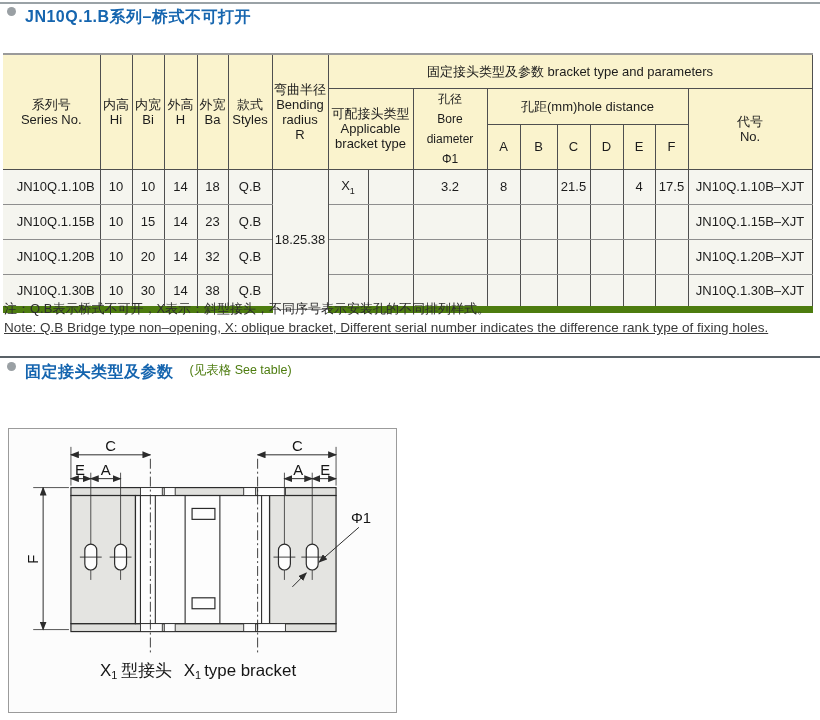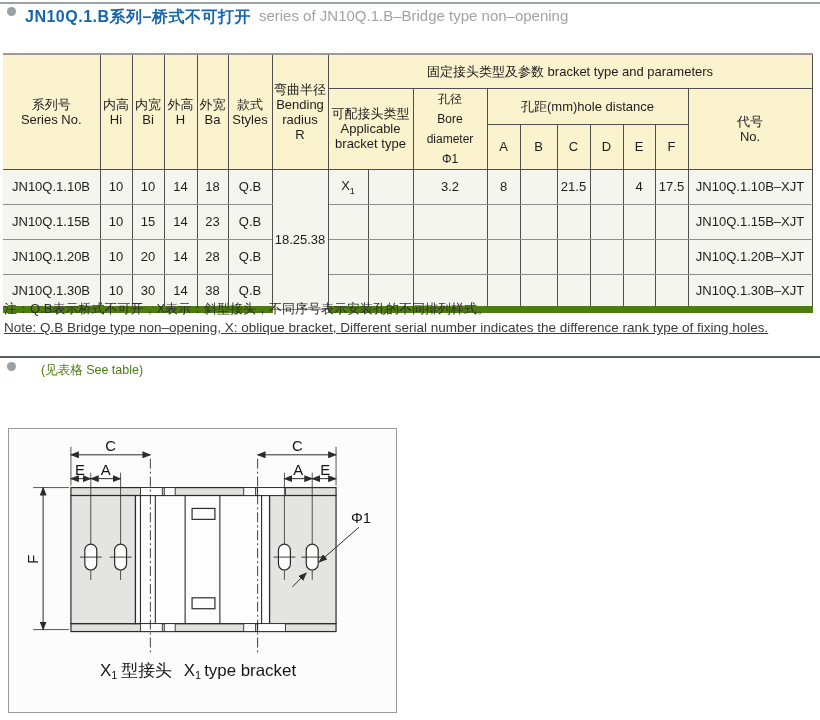--- a/index.html
+++ b/index.html
@@ -35,42 +35,41 @@
     white-space:pre-line;color:#1c1c1c;
   }
   #spec td{background:#f5f5ef;font-size:13px;color:#1c1c1c;}
   #spec tbody td{border-top-color:#8e8e8e;border-bottom-color:#8e8e8e;}
   #spec thead tr:first-child th{border-top:2px solid #9a9a9a;}
   #spec tbody tr:last-child td{border-bottom:7px solid #4d7c0f;}
   #spec .bl0{border-left:none;}
   #spec .fs12{font-size:12px;line-height:20px;}
   #spec .hrow1{height:34px;} #spec .hrow2{height:31px;} #spec .hrow3{height:37px;}
   #spec tbody tr{height:35px;}
-  #spec td.lft{text-align:left;padding-left:9px;}
+  #spec td.lft{text-align:center;padding-left:9px;}
   sub{font-size:9px;}
 
   .notes{position:absolute;left:4px;top:300px;font-size:13px;line-height:17px;color:#2e2e2e;}
   .notes .en{font-size:13.5px;color:#3a3a3a;margin-top:2px;text-decoration:underline;}
 
   #diagram-box{
     position:absolute;left:8px;top:428px;width:389px;height:285px;
     box-sizing:border-box;border:1px solid #9b9b9b;background:#fcfcfc;
   }
   #diagram-box svg{display:block;width:100%;height:100%;}
   svg text{font-family:"Liberation Sans","DejaVu Sans",sans-serif;fill:#151515;}
 </style>
 </head>
 <body>
 
 <div class="divider" id="divider-top"></div>
 
 <div class="sec-title" id="sec1">
   <span class="bullet"></span>
   <span class="t-zh">JN10Q.1.B系列–桥式不可打开</span>
-  <span class="t-en">series of JN10Q.1.B–Bridge type non–opening</span>
 </div>
 
 <table id="spec">
   <colgroup>
     <col style="width:97px">
       <col style="width:32px">
       <col style="width:32px">
       <col style="width:33px">
     <col style="width:31px">
       <col style="width:44px">
@@ -162,21 +161,21 @@
       <td></td>
       <td></td>
       <td></td>
       <td>JN10Q.1.15B–XJT</td>
     </tr>
     <tr>
       <td class="lft bl0">JN10Q.1.20B</td>
       <td>10</td>
       <td>20</td>
       <td>14</td>
-      <td>28</td>
+      <td>32</td>
       <td>Q.B</td>
       <td></td>
       <td></td>
       <td></td>
       <td></td>
       <td></td>
       <td></td>
       <td></td>
       <td></td>
       <td></td>
@@ -205,20 +204,21 @@
 
 <div class="notes">
   <div class="zh">注：Q.B表示桥式不可开，X表示：斜型接头，不同序号表示安装孔的不同排列样式。</div>
   <div class="en">Note: Q.B Bridge type non–opening, X: oblique bracket, Different serial number indicates the difference rank type of fixing holes.</div>
 </div>
 
 <div class="divider" id="divider-mid"></div>
 
 <div class="sec-title" id="sec2">
   <span class="bullet"></span>
+  <span class="t-zh">固定接头类型及参数</span>
   <span class="t-hint">(见表格 See table)</span>
 </div>
 
 <div id="diagram-box">
   <svg viewBox="0 0 389 285">
     <defs>
       <marker id="ae" orient="auto" refX="8" refY="3.5" markerWidth="9" markerHeight="7">
         <path d="M0,0L9,3.5L0,7Z" fill="#2b2b2b"></path>
       </marker>
       <marker id="as" orient="auto-start-reverse" refX="8" refY="3.5" markerWidth="9" markerHeight="7">

